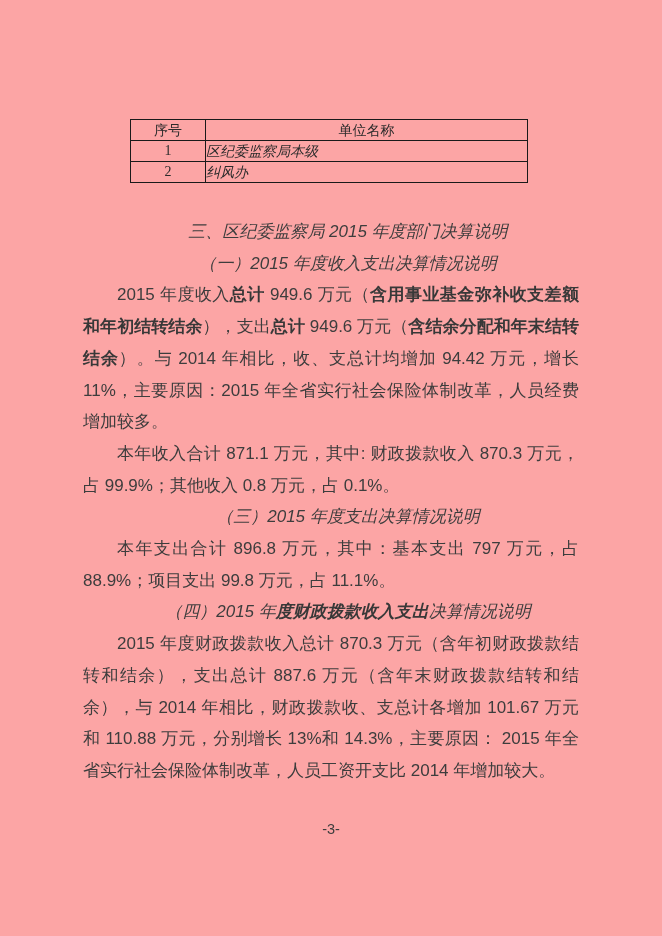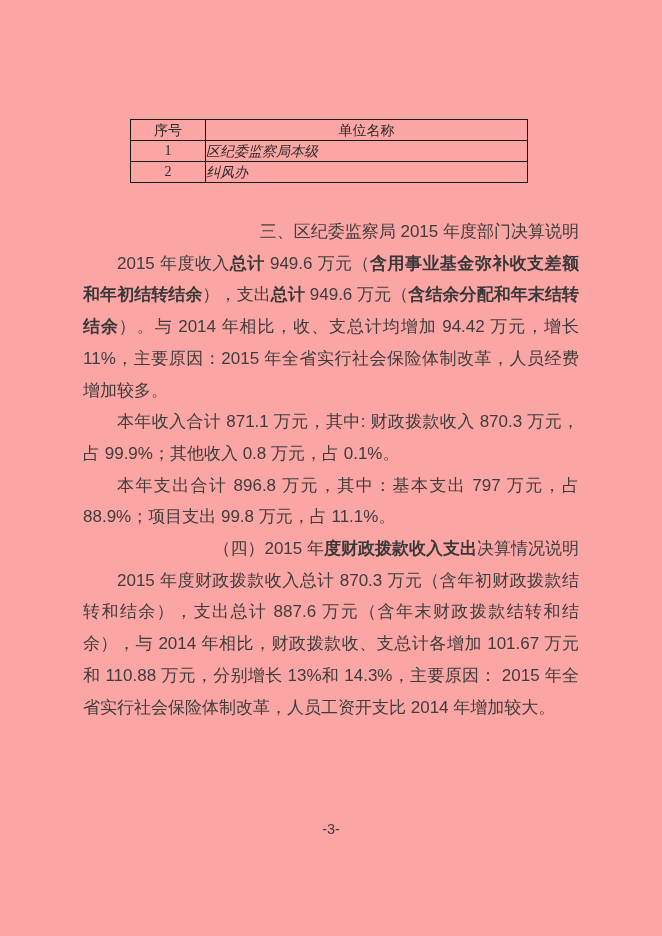--- a/index.html
+++ b/index.html
@@ -63,21 +63,22 @@
     line-height: 31.7px;
     color: #3d3d3d;
     letter-spacing: 0;
   }
   .doc-body p {
     margin: 0;
     text-align: justify;
     text-indent: 2em;
   }
   .doc-body p.heading {
-    text-align: right;
+    text-align: center;
+    font-style: italic;
   }
   .doc-body .run-bold {
     font-weight: bold;
     color: #383838;
   }
   
   .page-number {
     position: absolute;
     left: 0;
     top: 821px;
@@ -112,22 +113,24 @@
           <tr>
             <td class="cell-index">2</td>
             <td class="cell-name">纠风办</td>
           </tr>
         </tbody>
     </table>
   </div>
 
   <div class="doc-body" id="doc-body">
       <p class="heading"><span>三、区纪委监察局 2015 年度部门决算说明</span></p>
+      <p class="heading"><span>（一）2015 年度收入支出决算情况说明</span></p>
       <p class="body-para"><span>2015 年度收入</span><span class="run-bold">总计</span><span> 949.6 万元（</span><span class="run-bold">含用事业基金弥补收支差额和年初结转结余</span><span>），支出</span><span class="run-bold">总计</span><span> 949.6 万元（</span><span class="run-bold">含结余分配和年末结转结余</span><span>）。与 2014 年相比，收、支总计均增加 94.42 万元，增长 11%，主要原因：2015 年全省实行社会保险体制改革，人员经费增加较多。</span></p>
       <p class="body-para"><span>本年收入合计 871.1 万元，其中: 财政拨款收入 870.3 万元，占 99.9%；其他收入 0.8 万元，占 0.1%。</span></p>
+      <p class="heading"><span>（三）2015 年度支出决算情况说明</span></p>
       <p class="body-para"><span>本年支出合计 896.8 万元，其中：基本支出 797 万元，占 88.9%；项目支出 99.8 万元，占 11.1%。</span></p>
       <p class="heading"><span>（四）2015 年</span><span class="run-bold">度财政拨款收入支出</span><span>决算情况说明</span></p>
       <p class="body-para"><span>2015 年度财政拨款收入总计 870.3 万元（含年初财政拨款结转和结余），支出总计 887.6 万元（含年末财政拨款结转和结余），与 2014 年相比，财政拨款收、支总计各增加 101.67 万元和 110.88 万元，分别增长 13%和 14.3%，主要原因： 2015 年全省实行社会保险体制改革，人员工资开支比 2014 年增加较大。</span></p>
     </div>
 
   <div class="page-number">-3-</div>
 
 </div>
 
 </body></html>

